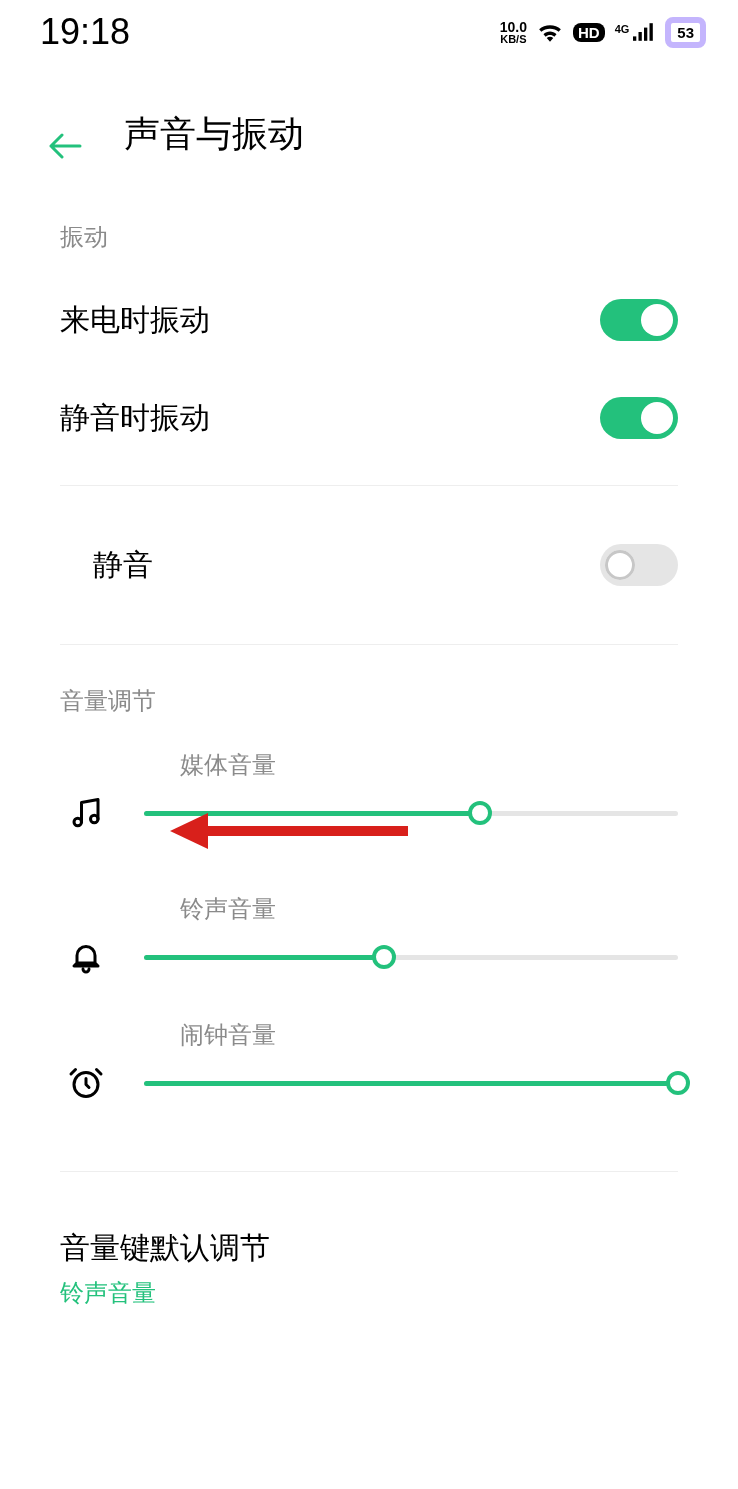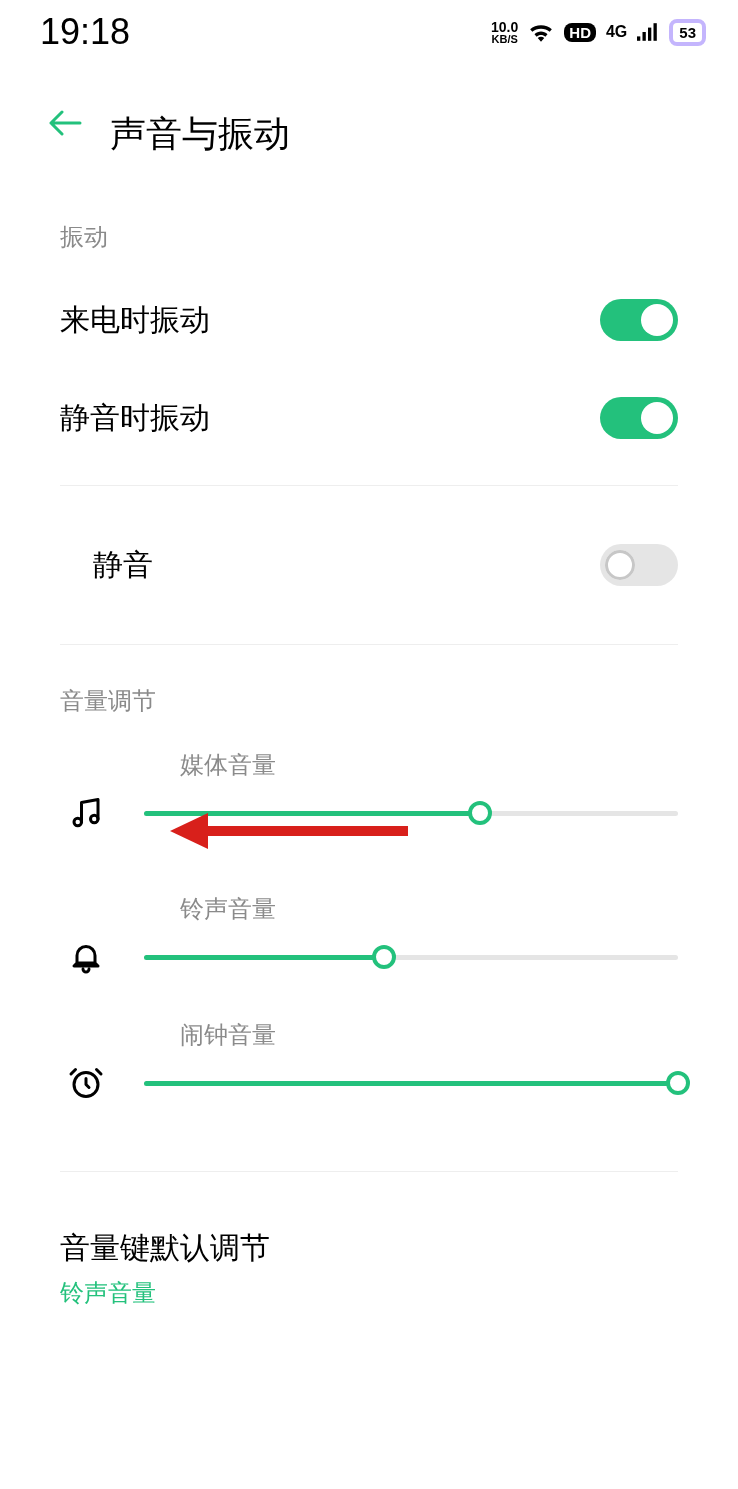--- a/index.html
+++ b/index.html
@@ -3,22 +3,22 @@
 <meta charset="utf-8">
 <style>
   * { box-sizing: border-box; margin: 0; padding: 0; }
   html, body { width: 738px; height: 1489px; background: #fff; font-family: -apple-system, "Helvetica Neue", Arial, sans-serif; color: #000; }
   .status-bar { display: flex; justify-content: space-between; align-items: center; padding: 12px 32px 8px 40px; height: 60px; }
   .status-time { font-size: 36px; font-weight: 400; }
   .status-right { display: flex; align-items: center; gap: 10px; }
   .status-kbs { font-size: 14px; line-height: 1; text-align: center; font-weight: 600; }
   .status-hd { background: #000; color: #fff; border-radius: 8px; font-size: 15px; font-weight: bold; padding: 1px 5px; }
   .status-4g { font-size: 15px; font-weight: 600; display: flex; align-items: flex-end; gap: 2px;}
-  .status-battery { border: 4px solid #c4b5fd; border-radius: 8px; font-size: 15px; font-weight: 600; padding: 1px 6px; position: relative; }
-  .header { display: flex; align-items: flex-start; padding: 50px 40px 40px 48px; gap: 28px; }
+  .status-battery { border: 6px solid #c4b5fd; border-radius: 8px; font-size: 15px; font-weight: 600; padding: 1px 6px; position: relative; }
+  .header { display: flex; align-items: flex-end; padding: 50px 40px 40px 48px; gap: 42px; }
   .back-arrow { color: #23c17c; font-size: 32px; }
   .header-title { font-size: 36px; font-weight: 500; }
   .content { padding: 0 60px; }
   .section-label { color: #8a8a8a; font-size: 24px; padding: 22px 0 18px 0; }
   .row { display: flex; justify-content: space-between; align-items: center; padding: 28px 0; }
   .row-label { font-size: 30px; }
   .row-sub { color: #23c17c; font-size: 24px; margin-top: 8px; }
   .toggle { width: 78px; height: 42px; border-radius: 21px; position: relative; }
   .toggle.on { background: #23c17c; }
   .toggle.off { background: #e5e5e5; }
@@ -49,21 +49,21 @@
       <div>10.0</div>
       <div style="font-size:11px;">KB/S</div>
     </div>
     <span>
       <svg width="26" height="20" viewBox="0 0 24 18">
           <path d="M12 18l-3-3.5c1.7-1.6 4.3-1.6 6 0L12 18zm-6-7c3.3-3.2 8.7-3.2 12 0l-2 2.3c-2.2-2.1-5.8-2.1-8 0L6 11zm-4-4.6C7 1.5 17 1.5 22 6.4l-2 2.3C16 5 8 5 4 8.7L2 6.4z" fill="#000"></path>
         </svg>
     </span>
     <span class="status-hd">HD</span>
     <span class="status-4g">
-      <span style="font-size:16px; margin-right:8px; align-self:flex-start;">4G</span>
+      <span style="font-size:11px; margin-right:2px; align-self:flex-start;">4G</span>
       <svg width="22" height="18" viewBox="0 0 20 16">
           <rect x="0" y="12" width="3" height="4" fill="#000"></rect>
           <rect x="5" y="8" width="3" height="8" fill="#000"></rect>
           <rect x="10" y="4" width="3" height="12" fill="#000"></rect>
           <rect x="15" y="0" width="3" height="16" fill="#000"></rect>
         </svg>
     </span>
     <span class="status-battery">53</span>
   </div>
 </div>

